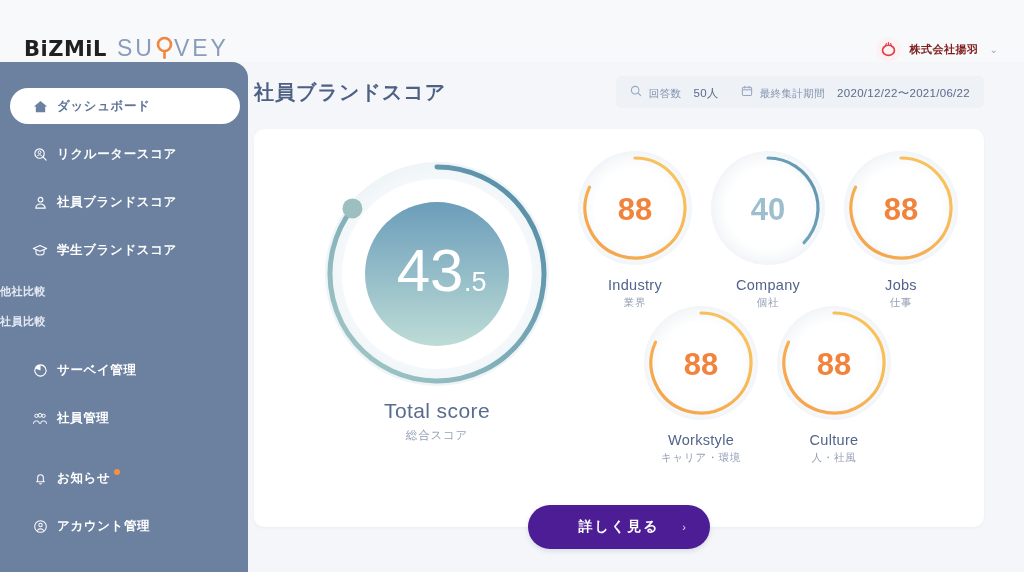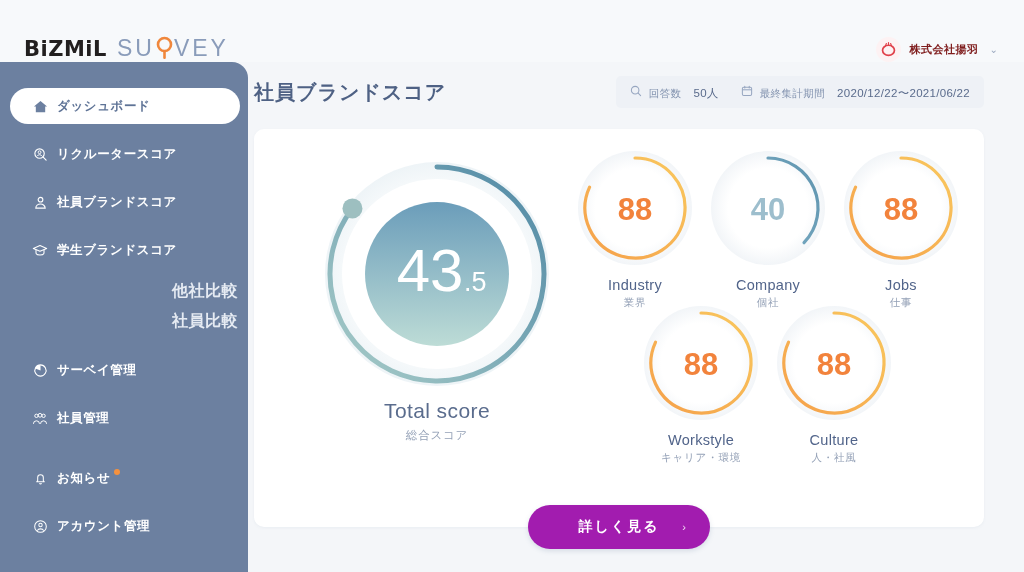--- a/index.html
+++ b/index.html
@@ -53,22 +53,22 @@
     position: relative;
   }
   .nav-item.active {
     background: #ffffff; color: #5e7396;
     border-top-left-radius: 19px; border-bottom-left-radius: 19px;
     border-top-right-radius: 19px; border-bottom-right-radius: 19px;
     margin-right: 8px;
   }
   .nav-item .ic { width: 16px; height: 16px; display: inline-flex; align-items: center; justify-content: center; flex: 0 0 16px; }
   .nav-sub {
-    height: 30px; display: flex; align-items: center; justify-content: flex-end;
-    color: #e6ebf3; font-size: 16px; font-weight: 700; letter-spacing: .5px;
+    height: 30px; display: flex; align-items: center; justify-content: flex-start;
+    color: #e6ebf3; font-size: 11px; font-weight: 700; letter-spacing: .5px;
     padding-right: 10px;
   }
   .nav-gap-lg { height: 12px; }
   .dot-badge {
     position: absolute; width: 6px; height: 6px; border-radius: 50%;
     background: #f5913e;
   }
 
   
   .main { position: absolute; left: 208px; top: 62px; width: 816px; height: 510px; }
@@ -108,21 +108,21 @@
 
   .mini { position: absolute; width: 118px; }
   .mini-label { text-align: center; margin-top: 6px; }
   .mini-label .en { font-size: 14.5px; color: #51648a; letter-spacing: .3px; }
   .mini-label .jp { font-size: 10.5px; color: #93a0b6; letter-spacing: .8px; margin-top: 3px; }
 
   .more-btn {
     position: absolute; left: 50%; transform: translateX(-50%);
     bottom: -22px;
     width: 182px; height: 44px;
-    background: #a21caf; border-radius: 22px;
+    background: #4c1d95; border-radius: 22px;
     display: flex; align-items: center; justify-content: center;
     color: #fff; font-size: 14px; font-weight: 700; letter-spacing: 2px;
     cursor: pointer;
     box-shadow: 0 2px 5px rgba(107,127,159,.22);
   }
   .more-btn .chev { position: absolute; right: 22px; font-size: 11px; font-weight: 400; opacity: .85; }
 </style>
 </head>
 <body>
 

